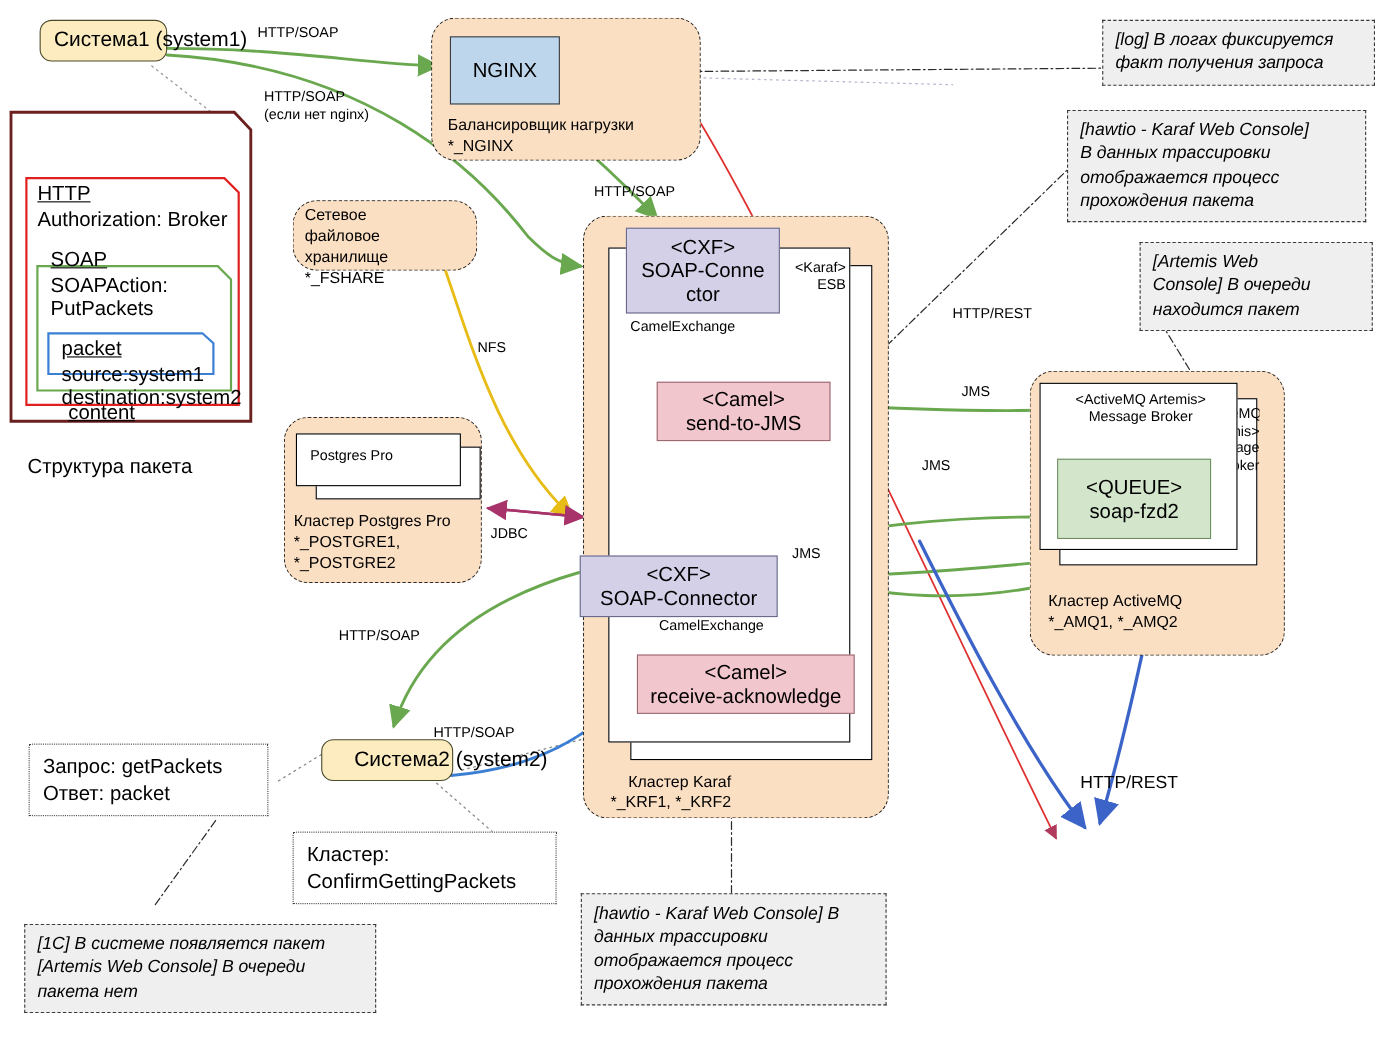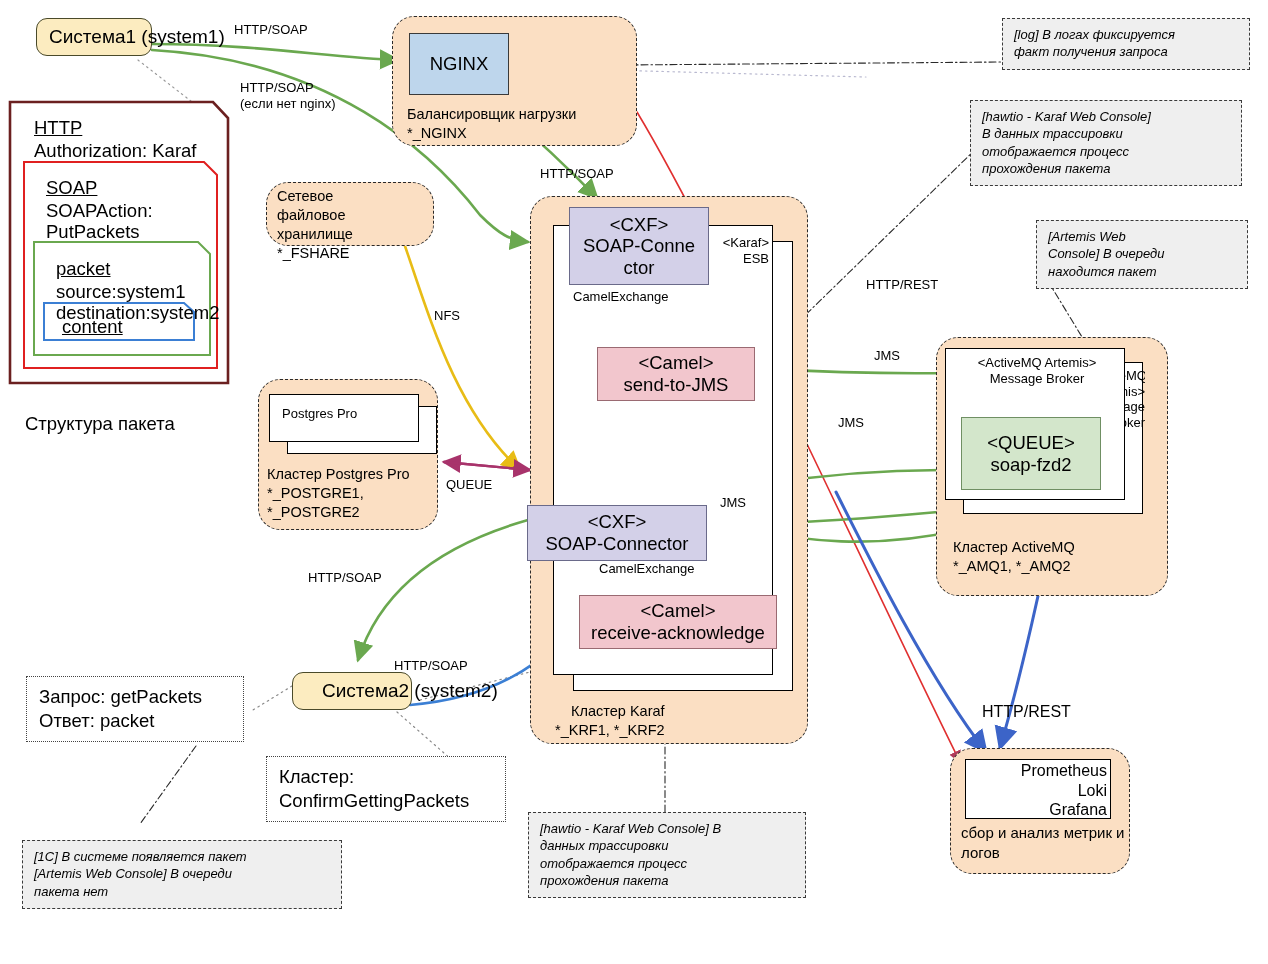--- a/index.html
+++ b/index.html
@@ -40,33 +40,33 @@
   .nginx { background:#bed6ec; border:1.6px solid #3a3a3a; }
   .comp {
     position:absolute; display:flex; flex-direction:column;
     align-items:center; justify-content:center; text-align:center;
     font-size:18.5px; line-height:1.17;
   }
 
   
   .note {
     position:absolute; background:#efefef; border:1.4px dashed #3a3a3a;
-    font-style:italic; font-size:13px; line-height:1.33;
+    font-style:italic; font-size:16px; line-height:1.33;
     padding:7px 9px 8px 11px; white-space:pre-line;
   }
   
   .note-plain {
     position:absolute; background:#ffffff; border:1.3px dotted #444;
     font-size:18.5px; line-height:1.28; padding:8px 10px 9px 12px;
     white-space:pre-line;
   }
 
   
   .pkt { position:absolute; }
-  .pkt-txt { position:absolute; font-size:18.5px; line-height:1.25; white-space:pre-line; }
+  .pkt-txt { position:absolute; font-size:18.5px; line-height:1.25; white-space:pre-line;margin-top:48px; }
   .u { text-decoration:underline; }
   .pkt-cap { position:absolute; font-size:18.5px; white-space:nowrap; }
 </style>
 </head>
 <body>
 
 <div id="canvas">
 
   <svg class="edges" viewBox="0 0 1268 964">
     <defs>
@@ -141,21 +141,21 @@
   </svg>
 
   <div class="pkt" style="left:8px; top:100px; width:250px; height:290px;">
     <svg width="250" height="290">
       <path d="M2,2 L205,2 L220,18 L220,283 L2,283 z" fill="#ffffff" stroke="#6b2020" stroke-width="2.6"></path>
       <path d="M16,62 L196,62 L209,75 L209,268 L16,268 z" fill="#ffffff" stroke="#e02020" stroke-width="2"></path>
       <path d="M26,142 L190,142 L202,154 L202,255 L26,255 z" fill="#ffffff" stroke="#6aa84f" stroke-width="2"></path>
       <path d="M36,203 L176,203 L186,212 L186,240 L36,240 z" fill="#ffffff" stroke="#3b7fd4" stroke-width="2"></path>
     </svg>
     <div class="pkt-txt" style="left:26px; top:16px;"><span class="u">HTTP</span></div>
-    <div class="pkt-txt" style="left:26px; top:39px;">Authorization: Karaf</div>
+    <div class="pkt-txt" style="left:26px; top:39px;">Authorization: Broker</div>
     <div class="pkt-txt" style="left:38px; top:76px;"><span class="u">SOAP</span></div>
     <div class="pkt-txt" style="left:38px; top:99px;">SOAPAction:</div>
     <div class="pkt-txt" style="left:38px; top:120px;">PutPackets</div>
     <div class="pkt-txt" style="left:48px; top:157px;"><span class="u">packet</span></div>
     <div class="pkt-txt" style="left:48px; top:180px;">source:system1</div>
     <div class="pkt-txt" style="left:48px; top:201px;">destination:system2</div>
     <div class="pkt-txt" style="left:54px; top:215px;"><span class="u">content</span></div>
   </div>
   <div class="pkt-cap" style="left:25px; top:413px;">Структура пакета</div>
 
@@ -217,38 +217,30 @@
 Message Broker</div>
     <div class="wbox" style="left:8px; top:10px; width:180px; height:152px;"></div>
     <div class="lbl" style="left:22px; top:17px; text-align:center; width:156px; white-space:pre-line;">&lt;ActiveMQ Artemis&gt;
 Message Broker</div>
     <div class="comp queue" style="left:24px; top:79px; width:140px; height:73px; white-space:pre-line;">&lt;QUEUE&gt;
 soap-fzd2</div>
     <div class="cluster-cap" style="left:16px; top:200px;">Кластер ActiveMQ
 *_AMQ1, *_AMQ2</div>
   </div>
 
-  <div class="node cluster" style="left:950px; top:748px; width:180px; height:126px;">
-    <div class="wbox" style="left:14px; top:10px; width:146px; height:60px;"></div>
-    <div class="lbl-sm" style="left:16px; top:12px; width:140px; text-align:right; font-size:16px; line-height:1.22; white-space:pre-line;">Prometheus
-Loki
-Grafana</div>
-    <div class="cluster-cap" style="left:10px; top:74px; font-size:15px;">сбор и анализ метрик и
-логов</div>
-  </div>
 
   <div class="node sysbox" style="left:292px; top:672px; width:120px;padding-left:29px;">Система2
 (system2)</div>
 
   <div class="lbl" style="left:234px; top:22px;">HTTP/SOAP</div>
   <div class="lbl" style="left:240px; top:80px;">HTTP/SOAP
 (если нет nginx)</div>
   <div class="lbl" style="left:540px; top:166px;">HTTP/SOAP</div>
   <div class="lbl" style="left:434px; top:308px;">NFS</div>
-  <div class="lbl" style="left:446px; top:477px;">QUEUE</div>
+  <div class="lbl" style="left:446px; top:477px;">JDBC</div>
   <div class="lbl" style="left:866px; top:277px;">HTTP/REST</div>
   <div class="lbl" style="left:874px; top:348px;">JMS</div>
   <div class="lbl" style="left:838px; top:415px;">JMS</div>
   <div class="lbl" style="left:720px; top:495px;">JMS</div>
   <div class="lbl" style="left:308px; top:570px;">HTTP/SOAP</div>
   <div class="lbl" style="left:394px; top:658px;">HTTP/SOAP</div>
   <div class="lbl-sm" style="left:982px; top:702px; font-size:16px;">HTTP/REST</div>
 
   <div class="note" style="left:1002px; top:18px; width:248px;">[log] В логах фиксируется
 факт получения запроса</div>

